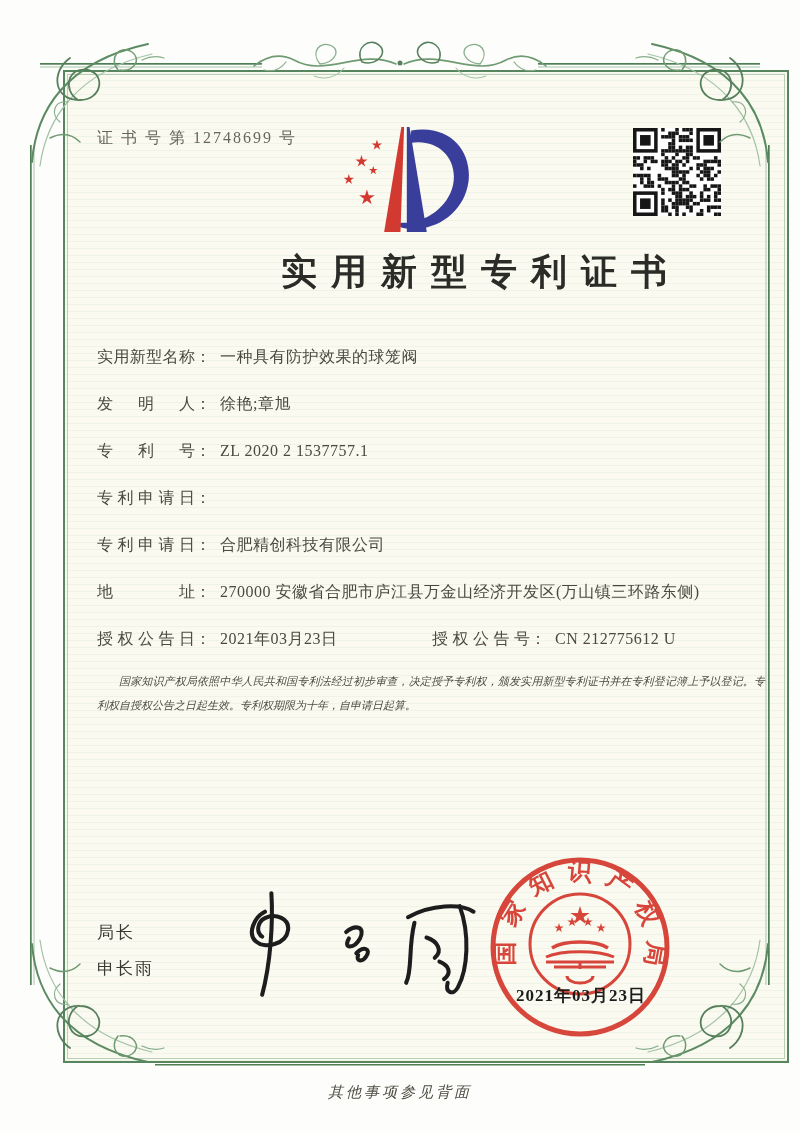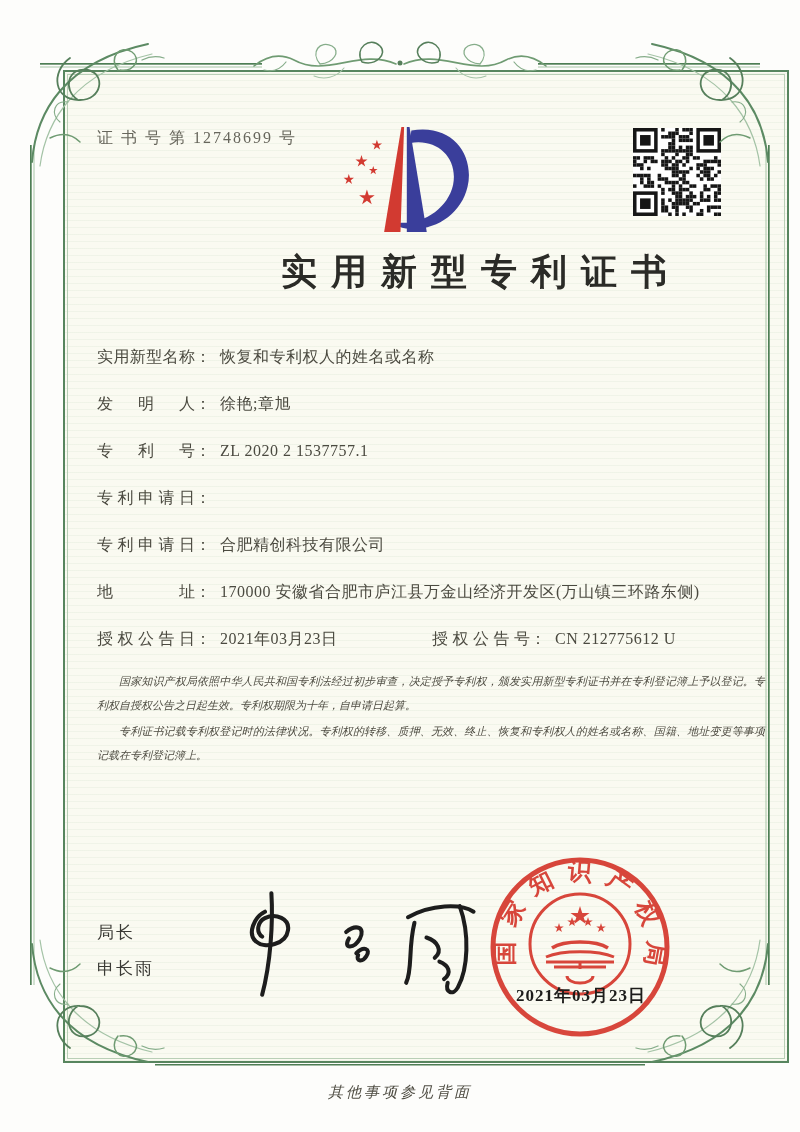--- a/index.html
+++ b/index.html
@@ -332,21 +332,21 @@
           <rect x="7.04" y="70.4" width="10.56" height="10.56" fill="#161616"></rect>
         </svg>
     </div>
 
     <div class="title">实用新型专利证书</div>
 
     <div class="fields">
       <div class="frow">
         <span class="flabel">实用新型名称</span>
           <span class="fcolon">：</span>
-          <span class="fvalue">恢复和专利权人的姓名或名称</span>
+          <span class="fvalue">一种具有防护效果的球笼阀</span>
       </div>
       <div class="frow">
         <span class="flabel">发明人</span>
           <span class="fcolon">：</span>
           <span class="fvalue">徐艳;章旭</span>
       </div>
       <div class="frow">
         <span class="flabel">专利号</span>
           <span class="fcolon">：</span>
           <span class="fvalue">ZL 2020 2 1537757.1</span>
@@ -356,35 +356,34 @@
           <span class="fcolon">：</span>
       </div>
       <div class="frow">
         <span class="flabel">专利申请日</span>
           <span class="fcolon">：</span>
           <span class="fvalue">合肥精创科技有限公司</span>
       </div>
       <div class="frow">
         <span class="flabel">地址</span>
           <span class="fcolon">：</span>
-          <span class="fvalue">170000  安徽省合肥市庐江县万金山经济开发区(万山镇三环路东侧)</span>
+          <span class="fvalue">270000  安徽省合肥市庐江县万金山经济开发区(万山镇三环路东侧)</span>
       </div>
       <div class="frow">
         <span class="flabel">授权公告日</span>
           <span class="fcolon">：</span>
           <span class="fvalue fixed">2021年03月23日</span>
           <span class="flabel">授权公告号</span>
           <span class="fcolon">：</span>
           <span class="fvalue">CN 212775612 U</span>
       </div>
     </div>
 
     <div class="paras">
       <p>国家知识产权局依照中华人民共和国专利法经过初步审查，决定授予专利权，颁发实用新型专利证书并在专利登记簿上予以登记。专利权自授权公告之日起生效。专利权期限为十年，自申请日起算。</p>
-      <p>专利证书记载专利权登记时的法律状况。专利权的转移、质押、无效、终止、恢复和专利权人的姓名或名称、国籍、地址变更等事项记载在专利登记簿上。</p>
     </div>
 
     <div class="director">
       <div>局长</div>
       <div>申长雨</div>
     </div>
 
     <svg class="signature" viewBox="0 0 310 130" aria-hidden="true">
       <g fill="none" stroke="#1d1d1d" stroke-width="4.4" stroke-linecap="round" stroke-linejoin="round">
         <path d="M52,30 C40,36 33,54 42,62 C52,71 75,65 77,50 C79,38 64,31 52,37 C44,41 42,52 49,57"></path>

